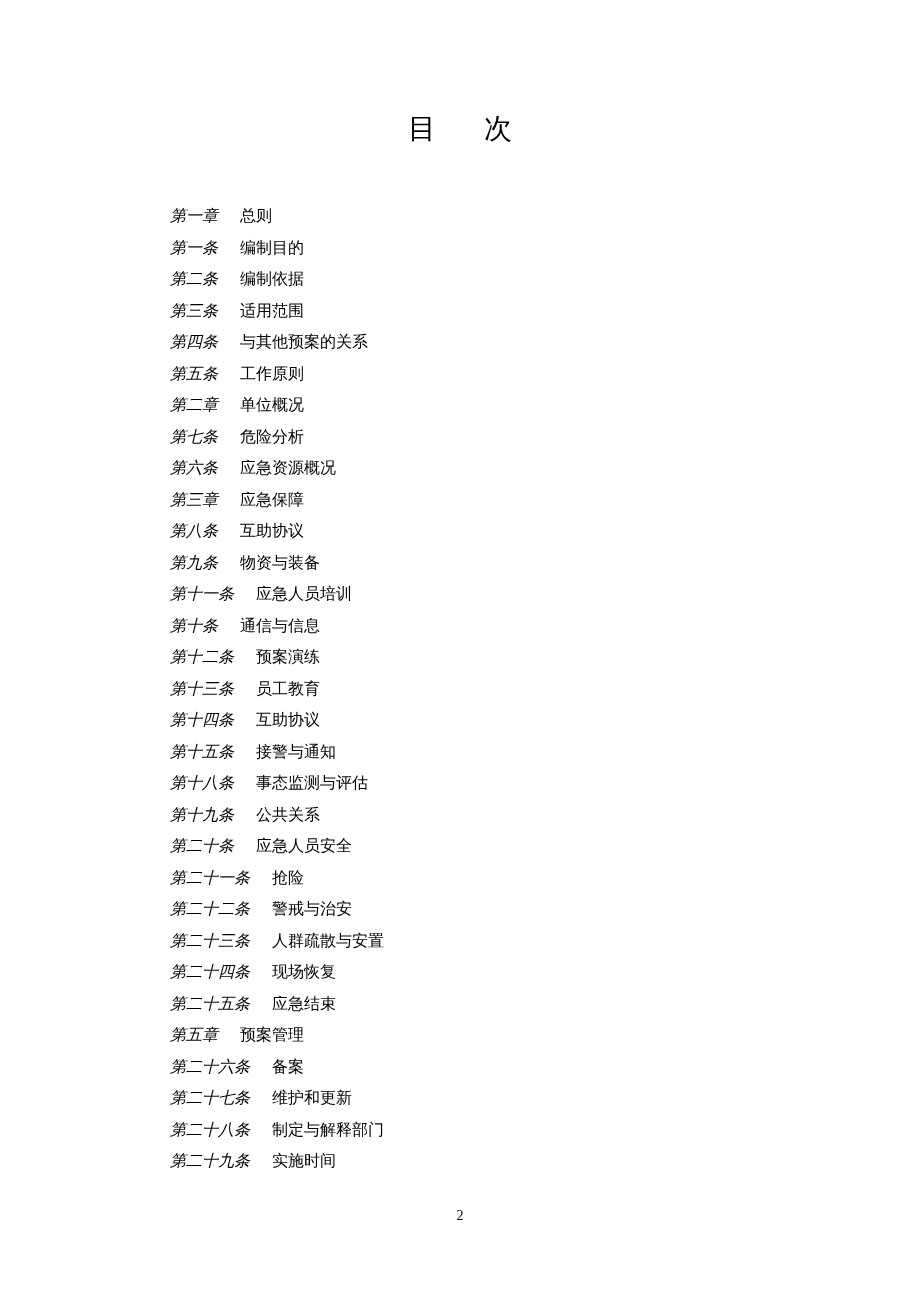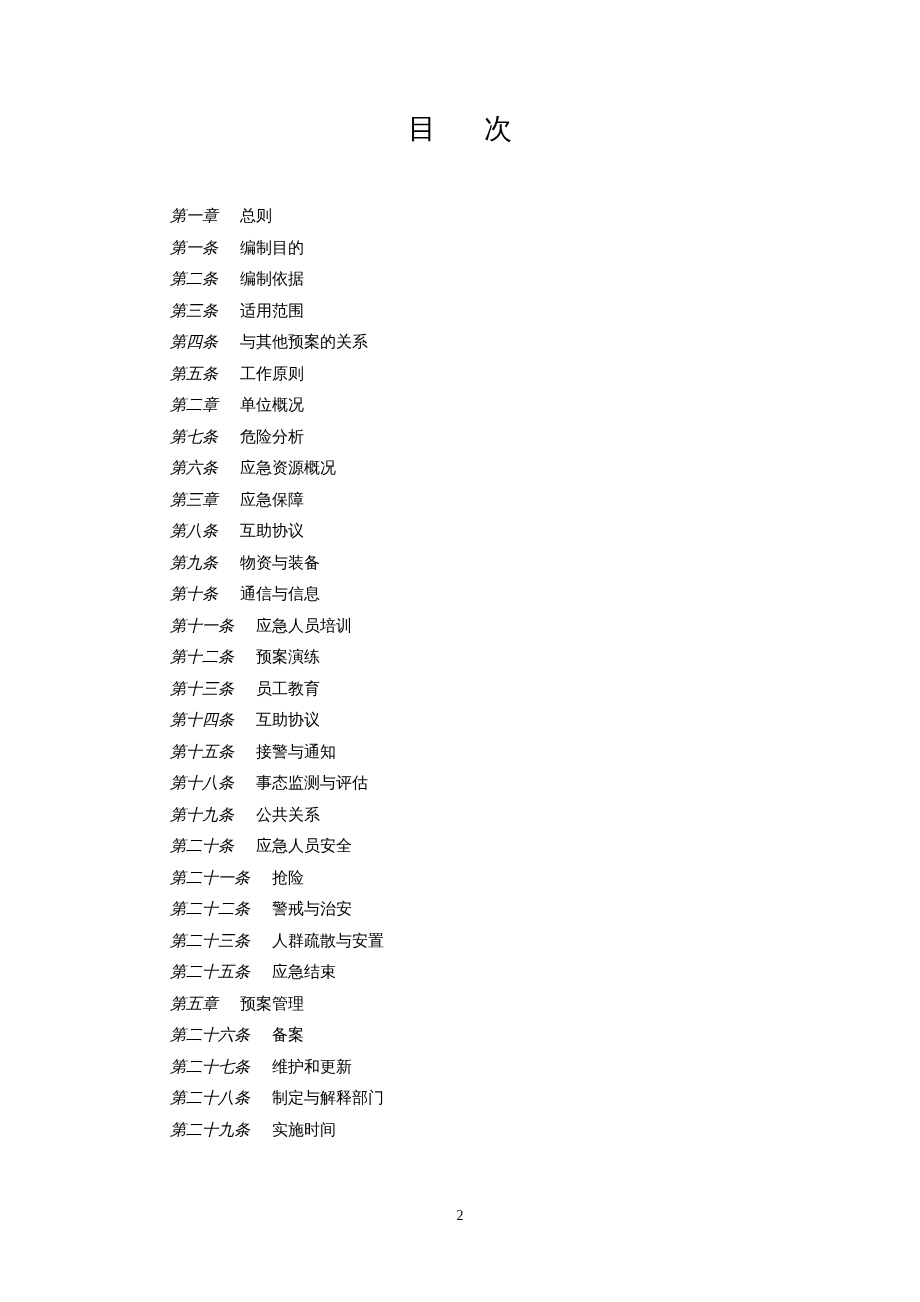--- a/index.html
+++ b/index.html
@@ -63,32 +63,33 @@
       <li class="toc-item"><span class="toc-label">第二条</span><span class="toc-text">编制依据</span></li>
       <li class="toc-item"><span class="toc-label">第三条</span><span class="toc-text">适用范围</span></li>
       <li class="toc-item"><span class="toc-label">第四条</span><span class="toc-text">与其他预案的关系</span></li>
       <li class="toc-item"><span class="toc-label">第五条</span><span class="toc-text">工作原则</span></li>
       <li class="toc-item"><span class="toc-label">第二章</span><span class="toc-text">单位概况</span></li>
       <li class="toc-item"><span class="toc-label">第七条</span><span class="toc-text">危险分析</span></li>
       <li class="toc-item"><span class="toc-label">第六条</span><span class="toc-text">应急资源概况</span></li>
       <li class="toc-item"><span class="toc-label">第三章</span><span class="toc-text">应急保障</span></li>
       <li class="toc-item"><span class="toc-label">第八条</span><span class="toc-text">互助协议</span></li>
       <li class="toc-item"><span class="toc-label">第九条</span><span class="toc-text">物资与装备</span></li>
+      <li class="toc-item"><span class="toc-label">第十一条</span><span class="toc-text">应急人员培训</span></li>
       <li class="toc-item"><span class="toc-label">第十条</span><span class="toc-text">通信与信息</span></li>
-      <li class="toc-item"><span class="toc-label">第十一条</span><span class="toc-text">应急人员培训</span></li>
       <li class="toc-item"><span class="toc-label">第十二条</span><span class="toc-text">预案演练</span></li>
       <li class="toc-item"><span class="toc-label">第十三条</span><span class="toc-text">员工教育</span></li>
       <li class="toc-item"><span class="toc-label">第十四条</span><span class="toc-text">互助协议</span></li>
       <li class="toc-item"><span class="toc-label">第十五条</span><span class="toc-text">接警与通知</span></li>
       <li class="toc-item"><span class="toc-label">第十八条</span><span class="toc-text">事态监测与评估</span></li>
       <li class="toc-item"><span class="toc-label">第十九条</span><span class="toc-text">公共关系</span></li>
       <li class="toc-item"><span class="toc-label">第二十条</span><span class="toc-text">应急人员安全</span></li>
       <li class="toc-item"><span class="toc-label">第二十一条</span><span class="toc-text">抢险</span></li>
       <li class="toc-item"><span class="toc-label">第二十二条</span><span class="toc-text">警戒与治安</span></li>
       <li class="toc-item"><span class="toc-label">第二十三条</span><span class="toc-text">人群疏散与安置</span></li>
+      <li class="toc-item"><span class="toc-label">第二十四条</span><span class="toc-text">现场恢复</span></li>
       <li class="toc-item"><span class="toc-label">第二十五条</span><span class="toc-text">应急结束</span></li>
       <li class="toc-item"><span class="toc-label">第五章</span><span class="toc-text">预案管理</span></li>
       <li class="toc-item"><span class="toc-label">第二十六条</span><span class="toc-text">备案</span></li>
       <li class="toc-item"><span class="toc-label">第二十七条</span><span class="toc-text">维护和更新</span></li>
       <li class="toc-item"><span class="toc-label">第二十八条</span><span class="toc-text">制定与解释部门</span></li>
       <li class="toc-item"><span class="toc-label">第二十九条</span><span class="toc-text">实施时间</span></li>
     </ul>
 </div>
 <div class="page-number">2</div>
 

